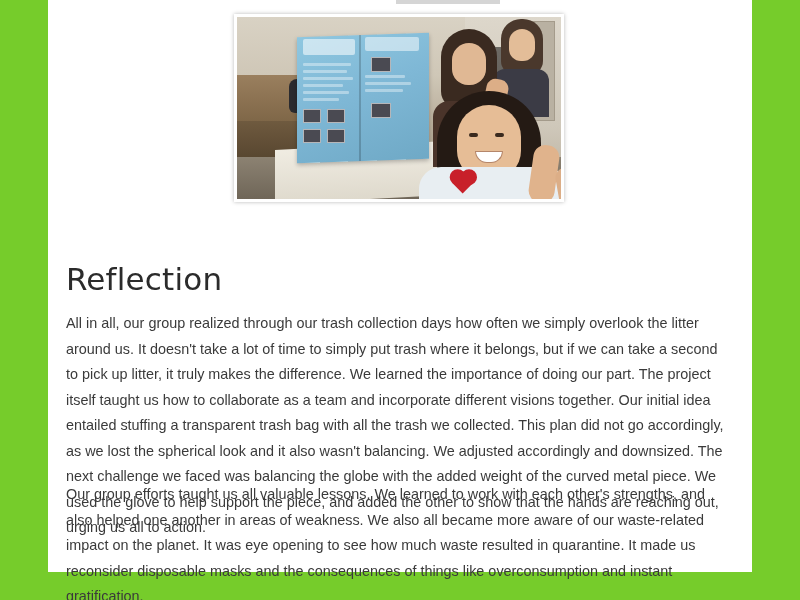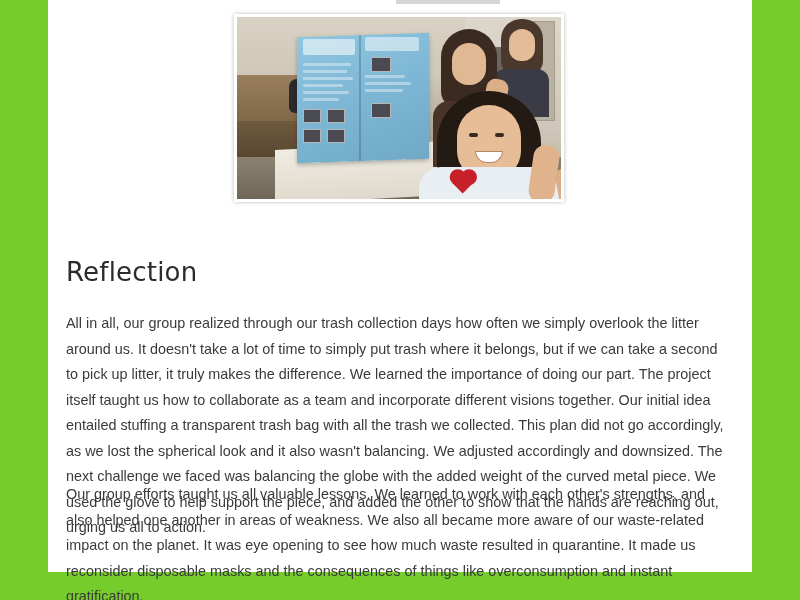--- a/index.html
+++ b/index.html
@@ -231,21 +231,21 @@
   .ph-right-person {
     position: absolute; right: 40px; top: 30px; width: 44px; height: 110px;
     background: linear-gradient(180deg,#6d6a64 0%, #55524d 100%);
     border-radius: 14px 14px 0 0;
   }
   .heading {
     position: absolute;
     left: 18px;
     top: 240px;
     font-family: "DejaVu Sans", sans-serif;
-    font-size: 26px;
+    font-size: 31px;
     font-weight: 400;
     color: #2b2b2b;
     letter-spacing: 0.2px;
   }
   .body-text {
     position: absolute;
     left: 18px;
     width: 660px;
     font-family: Liberation Sans, sans-serif;
     font-size: 14.4px;

